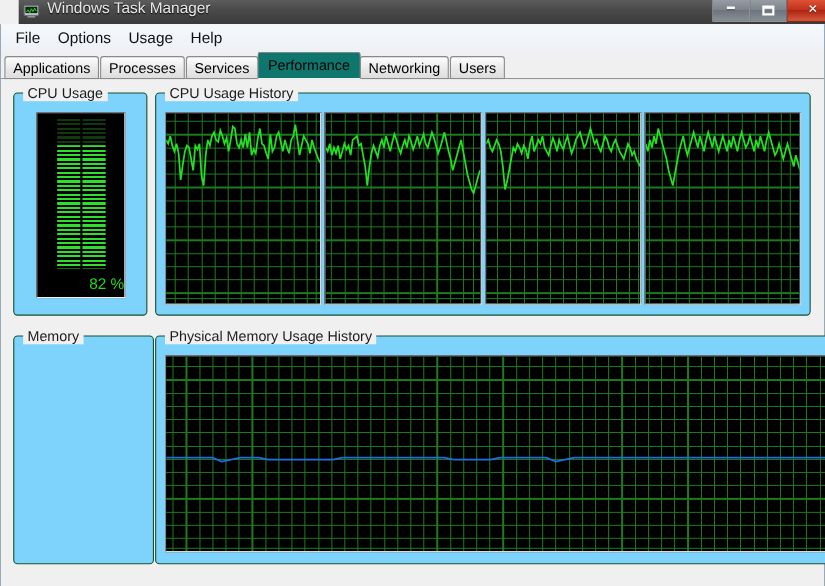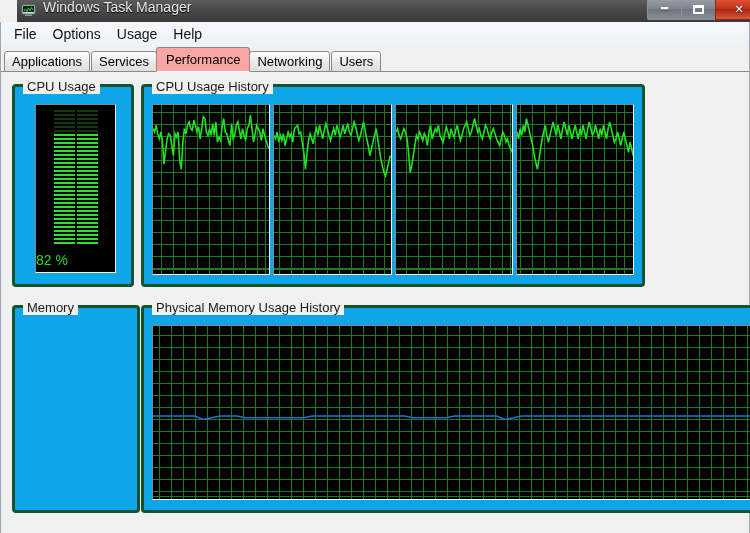--- a/index.html
+++ b/index.html
@@ -106,51 +106,51 @@
     border-bottom: 1px solid #8a8a8a;
     border-radius: 3px 3px 0 0;
     margin-right: 1px;
     display: flex; align-items: center;
     line-height: 1;
     cursor: default;
     position: relative;
   }
   .tab.active {
     height: 25px;
-    background: #fca5a5;
+    background: #0f766e;
     border-bottom: 1px solid #ffffff;
     z-index: 3;
     margin-left: -2px; margin-right: -1px;
     padding: 0 9px;
   }
 
   
   .page {
     position: absolute; left: 0; top: 50px; width: 748px; height: 461px;
     background: #f0f0f0;
   }
 
   
   .group {
     position: absolute;
-    border: 3px solid #14532d;
+    border: 1px solid #14532d;
     border-radius: 4px;
-    background: #0ea5e9;
+    background: #7dd3fc;
     text-decoration: underline;
   }
   .group-title {
     position: absolute; top: -8px; left: 8px;
     background: #f0f0f0;
     padding: 0 4px;
     font-size: 13px; color: #1b1b1b;
     white-space: nowrap;
   }
 
   #grp-cpu-usage    { left: 11px;  top: 12px;  width: 122px; height: 203px; }
-  #grp-cpu-history  { left: 140px; top: 12px;  width: 504px; height: 203px; }
+  #grp-cpu-history  { left: 140px; top: 12px;  width: 596px; height: 203px; }
   #grp-memory       { left: 11px;  top: 233px; width: 128px; height: 208px; }
   #grp-mem-history  { left: 140px; top: 233px; width: 644px; height: 208px; }
 
   
   .sunken {
     position: absolute;
     background: #000000;
     border: 1px solid;
     border-color: #878787 #f3f3f3 #f3f3f3 #878787;
     overflow: hidden;
@@ -177,22 +177,22 @@
   }
   .meter-fill {
     position: absolute; left: 0; right: 0; bottom: 0;
     background-image: repeating-linear-gradient(
       to bottom,
       #2ce02c 0px, #2ce02c 2px,
       #000000 2px, #000000 4px
     );
   }
   .meter-value {
-    position: absolute; left: 0; right: 0; bottom: 4px;
-    text-align: left;
+    position: absolute; left: 16px; right: 0; bottom: 4px;
+    text-align: right;
     font-size: 14px; color: #25d425;
     font-family: "Liberation Sans", sans-serif;
     white-space: nowrap;
   }
 
   
   .graph-row {
     position: absolute; left: 8px; top: 17px; right: 8px; bottom: 9px;
     display: flex; gap: 3px;
   }
@@ -261,20 +261,21 @@
       <div class="menu-item">File</div>
       <div class="menu-item">Options</div>
       <div class="menu-item">Usage</div>
       <div class="menu-item">Help</div>
     </div>
 
     <div class="tabstrip">
       <div class="tabline"></div>
       <div class="tabs">
         <div class="tab">Applications</div>
+        <div class="tab">Processes</div>
         <div class="tab">Services</div>
         <div class="tab active">Performance</div>
         <div class="tab">Networking</div>
         <div class="tab">Users</div>
       </div>
     </div>
 
     <div class="page">
 
       <div class="group" id="grp-cpu-usage">

